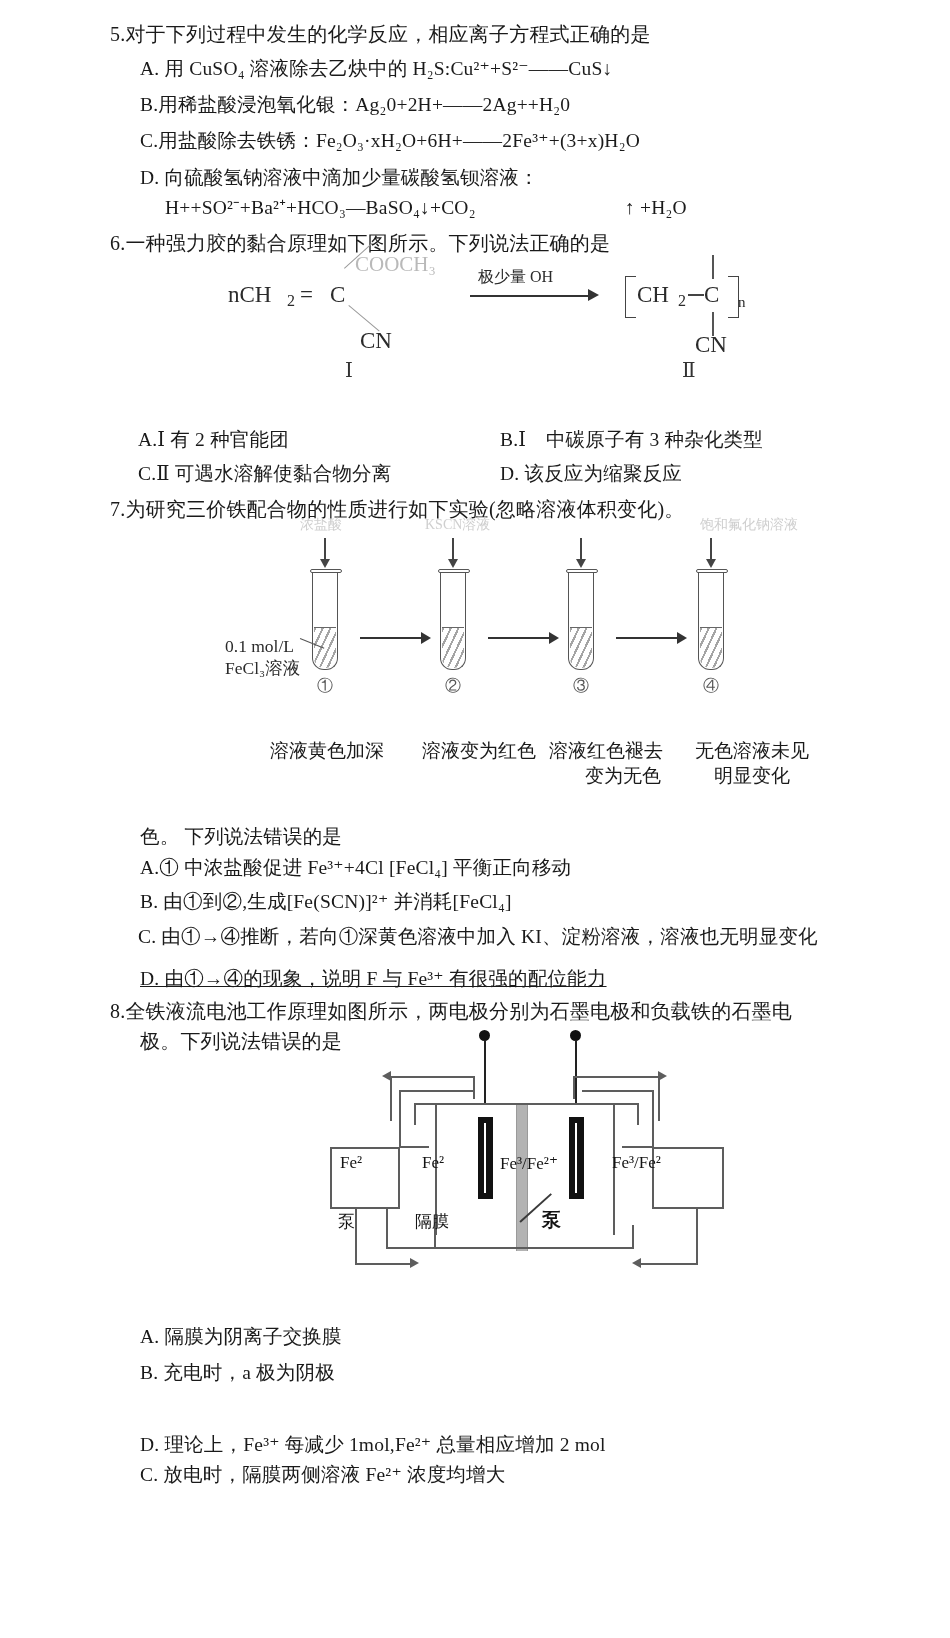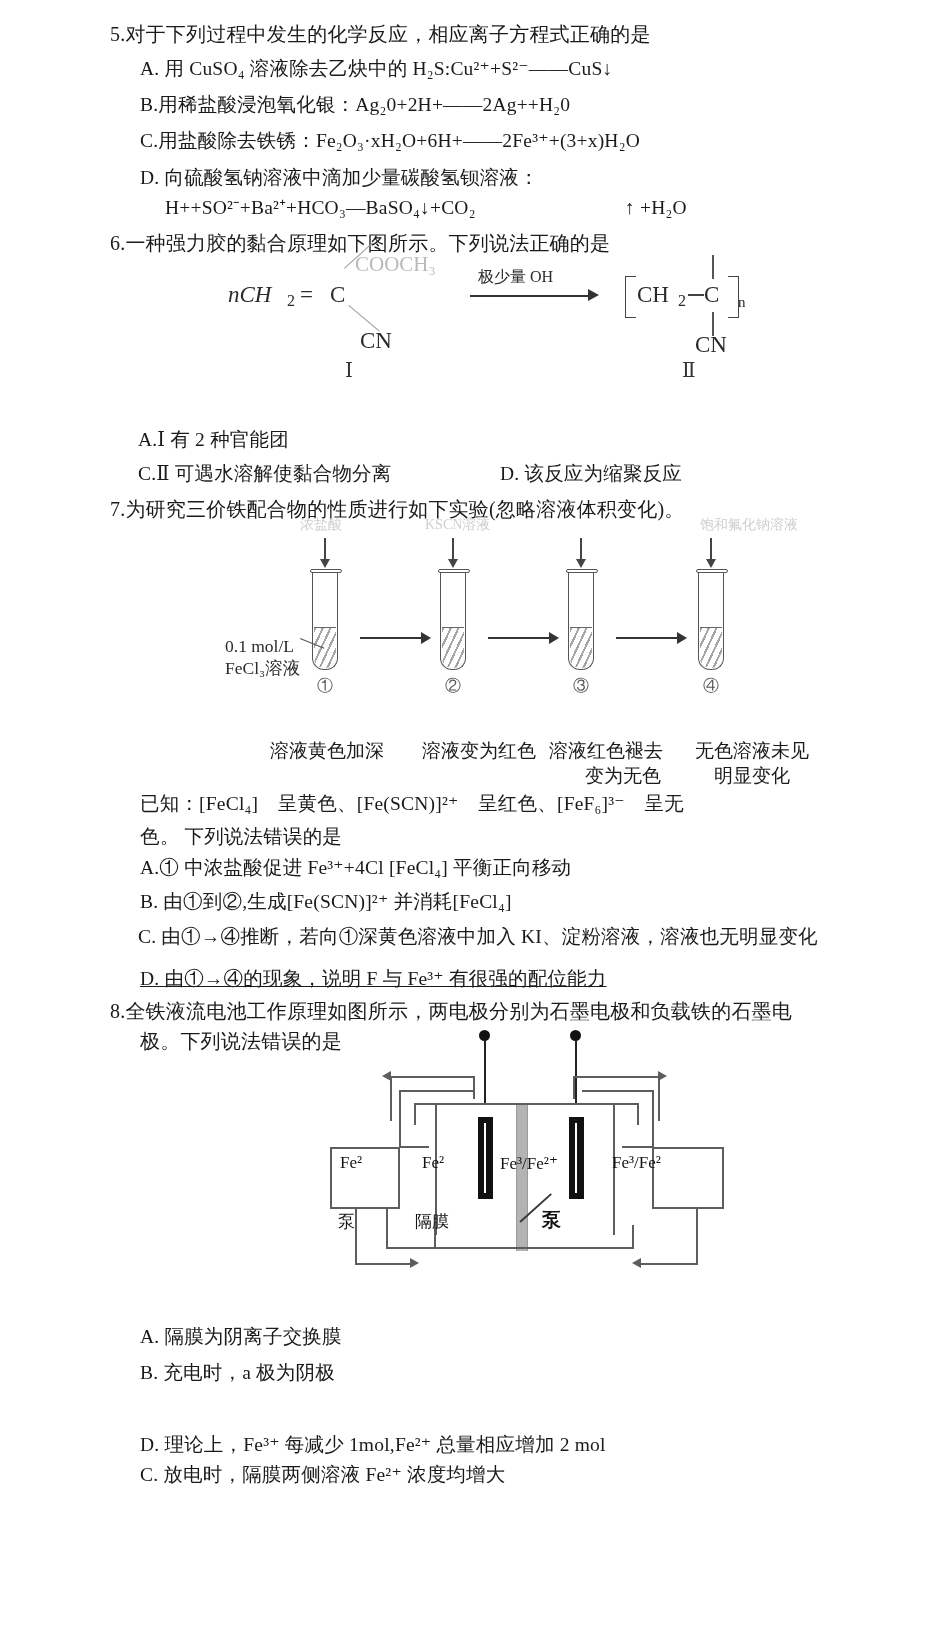--- a/index.html
+++ b/index.html
@@ -245,21 +245,21 @@
   <div class="q-line q-stem" style="left:110px; top:231px;">6.一种强力胶的黏合原理如下图所示。下列说法正确的是</div>
 
   <div class="scheme" style="top:250px; height:150px;">
 
     <div class="scheme-txt faded" style="left:355px; top:2px; font-size:21px;">COOCH₃</div>
 
     <div style="position:absolute; left:344px; top:18px; width:38px; height:32px;
                 border-top:1.4px solid #9a9a9a; transform:rotate(-42deg);
                 transform-origin:left top; border-left:none;"></div>
 
-    <div class="scheme-txt" style="left:228px; top:32px; font-size:23px; font-style:italic;">nCH</div>
+    <div class="scheme-txt" style="left:228px; top:32px; font-size:23px; ">nCH</div>
     <div class="scheme-txt" style="left:287px; top:42px; font-size:16px;">2</div>
     <div class="scheme-txt" style="left:300px; top:32px; font-size:23px;">=</div>
     <div class="scheme-txt" style="left:330px; top:32px; font-size:23px;">C</div>
 
     <div style="position:absolute; left:349px; top:55px; width:40px; height:28px;
                 border-top:1.4px solid #9a9a9a; transform:rotate(40deg);
                 transform-origin:left top;"></div>
 
     <div class="scheme-txt" style="left:360px; top:78px; font-size:23px;">CN</div>
 
@@ -284,20 +284,21 @@
     <div style="position:absolute; left:712px; top:5px; width:1.5px; height:24px; background:#555;"></div>
     <div style="position:absolute; left:712px; top:62px; width:1.5px; height:24px; background:#555;"></div>
 
     <div class="scheme-txt" style="left:695px; top:82px; font-size:23px;">CN</div>
   </div>
 
   <div class="q-line" style="left:345px; top:358px; font-size:20px; color:#333;">Ⅰ</div>
   <div class="q-line" style="left:682px; top:358px; font-size:20px; color:#333;">Ⅱ</div>
 
   <div class="q-line opt" style="left:138px; top:428px;">A.Ⅰ 有 2 种官能团</div>
+  <div class="q-line opt" style="left:500px; top:428px;">B.Ⅰ　中碳原子有 3 种杂化类型</div>
   <div class="q-line opt" style="left:138px; top:462px;">C.Ⅱ 可遇水溶解使黏合物分离</div>
   <div class="q-line opt" style="left:500px; top:462px;">D. 该反应为缩聚反应</div>
 
   <div class="q-line q-stem" style="left:110px; top:497px;">7.为研究三价铁配合物的性质进行如下实验(忽略溶液体积变化)。</div>
 
   <div style="position:absolute; left:0; top:0;">
 
     <div class="tube-label" style="left:300px; top:516px;">浓盐酸</div>
     <div class="tube-label" style="left:425px; top:516px;">KSCN溶液</div>
     <div class="tube-label" style="left:560px; top:516px;"></div>
@@ -342,21 +343,20 @@
 
     <div class="obs" style="left:270px; top:738px;">溶液黄色加深</div>
     <div class="obs" style="left:422px; top:738px;">溶液变为红色</div>
     <div class="obs" style="left:549px; top:738px;">溶液红色褪去</div>
     <div class="obs" style="left:695px; top:738px;">无色溶液未见</div>
 
     <div class="obs" style="left:585px; top:763px;">变为无色</div>
     <div class="obs" style="left:714px; top:763px;">明显变化</div>
   </div>
 
-  <div class="q-line opt" style="left:140px; top:792px;">已知：[FeCl₄]　呈黄色、[Fe(SCN)]²⁺　呈红色、[FeF₆]³⁻　呈无</div>
   <div class="q-line opt" style="left:140px; top:825px;">色。 下列说法错误的是</div>
 
   <div class="q-line opt" style="left:140px; top:856px;">A.① 中浓盐酸促进 Fe³⁺+4Cl            [FeCl₄]      平衡正向移动</div>
   <div class="q-line opt" style="left:140px; top:890px;">B. 由①到②,生成[Fe(SCN)]²⁺   并消耗[FeCl₄]</div>
   <div class="q-line opt" style="left:138px; top:925px;">C.  由①→④推断，若向①深黄色溶液中加入 KI、淀粉溶液，溶液也无明显变化</div>
   <div class="q-line opt" style="left:140px; top:967px;text-decoration:underline;">D. 由①→④的现象，说明 F  与  Fe³⁺ 有很强的配位能力</div>
 
   <div class="q-line q-stem" style="left:110px; top:999px;">8.全铁液流电池工作原理如图所示，两电极分别为石墨电极和负载铁的石墨电</div>
   <div class="q-line q-stem" style="left:140px; top:1029px;">极。下列说法错误的是</div>
 

